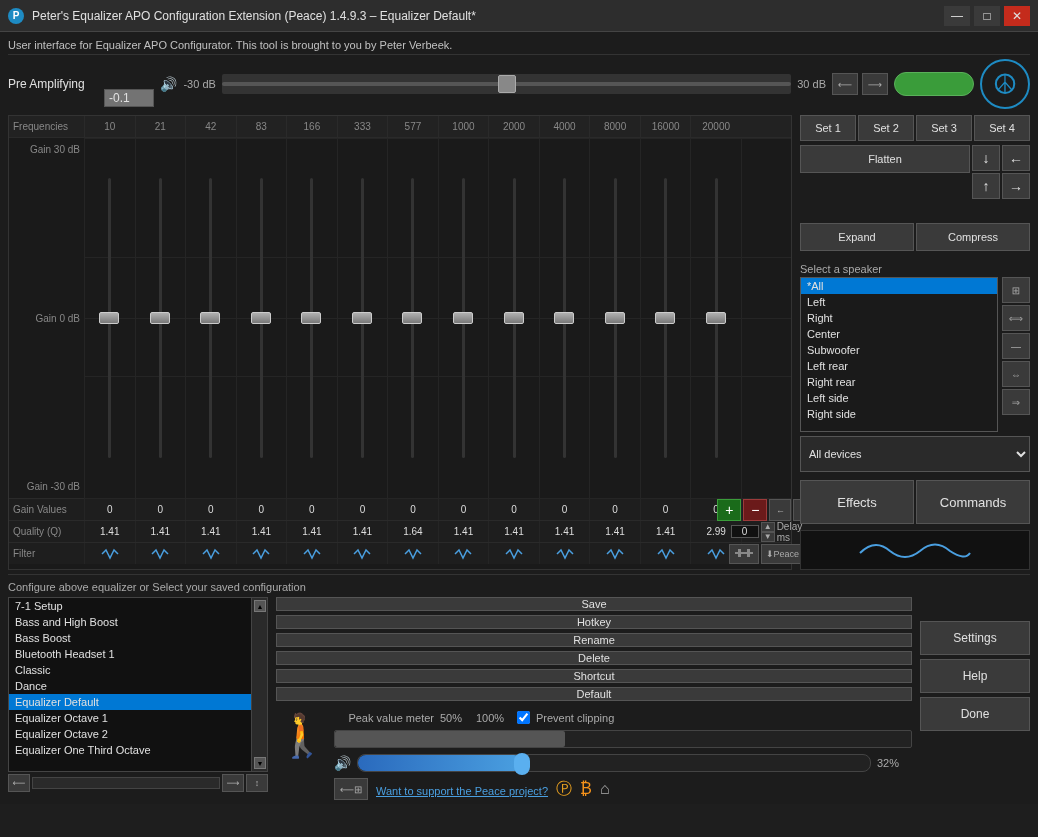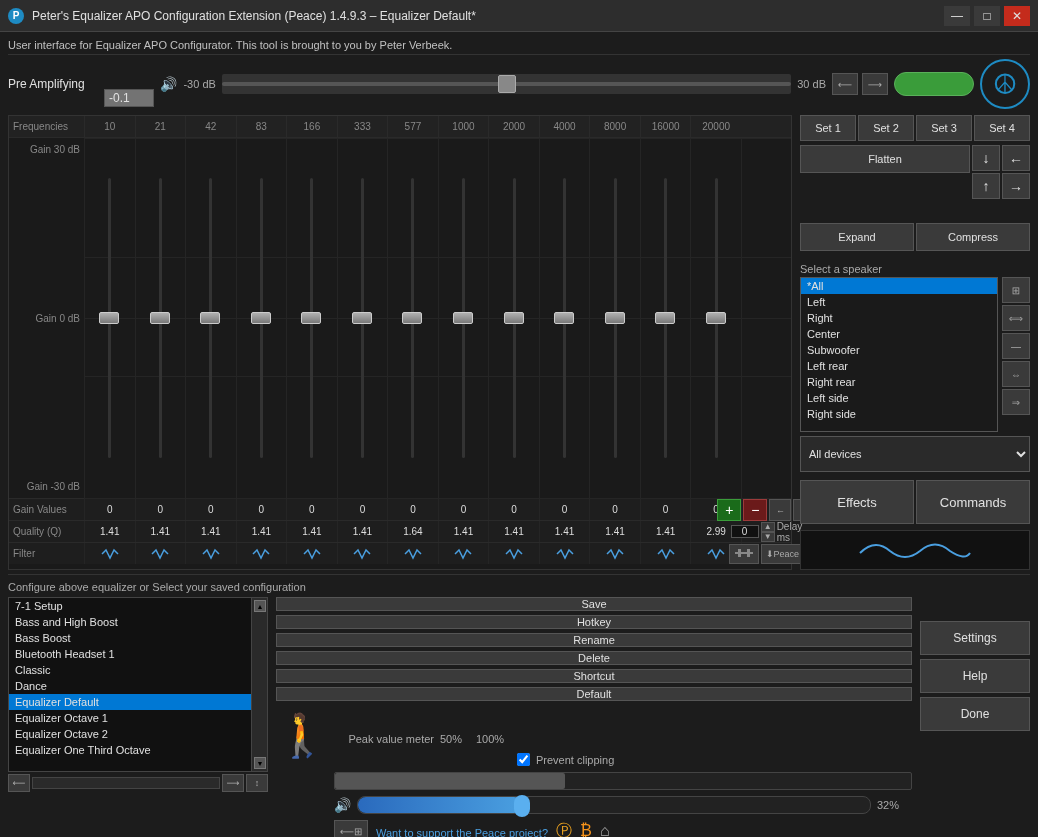--- a/index.html
+++ b/index.html
@@ -857,21 +857,21 @@
         </div>
 
         <div class="person-icon-area" style="margin-top:6px;">
           <div style="width:50px;font-size:42px;color:#888;">🚶</div>
           <div class="meters-area">
 
             <div class="peak-row">
               <span class="peak-label">Peak value meter</span>
               <span style="font-size:11px;color:#aaa;width:30px;">50%</span>
               <span style="font-size:11px;color:#aaa;width:35px;">100%</span>
-              <div style="display:flex;align-items:center;gap:6px;margin-top:42px;">
+              <div style="display:flex;align-items:center;gap:6px;">
                 <input type="checkbox" checked="" style="">
                 <span style="font-size:11px;color:#aaa;">Prevent clipping</span>
               </div>
             </div>
             <div style="height:18px;background:#222;border:1px solid #444;border-radius:2px;margin-bottom:6px;position:relative;">
               <div style="width:40%;height:100%;background:#555;border-radius:2px;"></div>
             </div>
 
             <div class="volume-row">
               <span style="font-size:14px;color:#aaa;">🔊</span>

